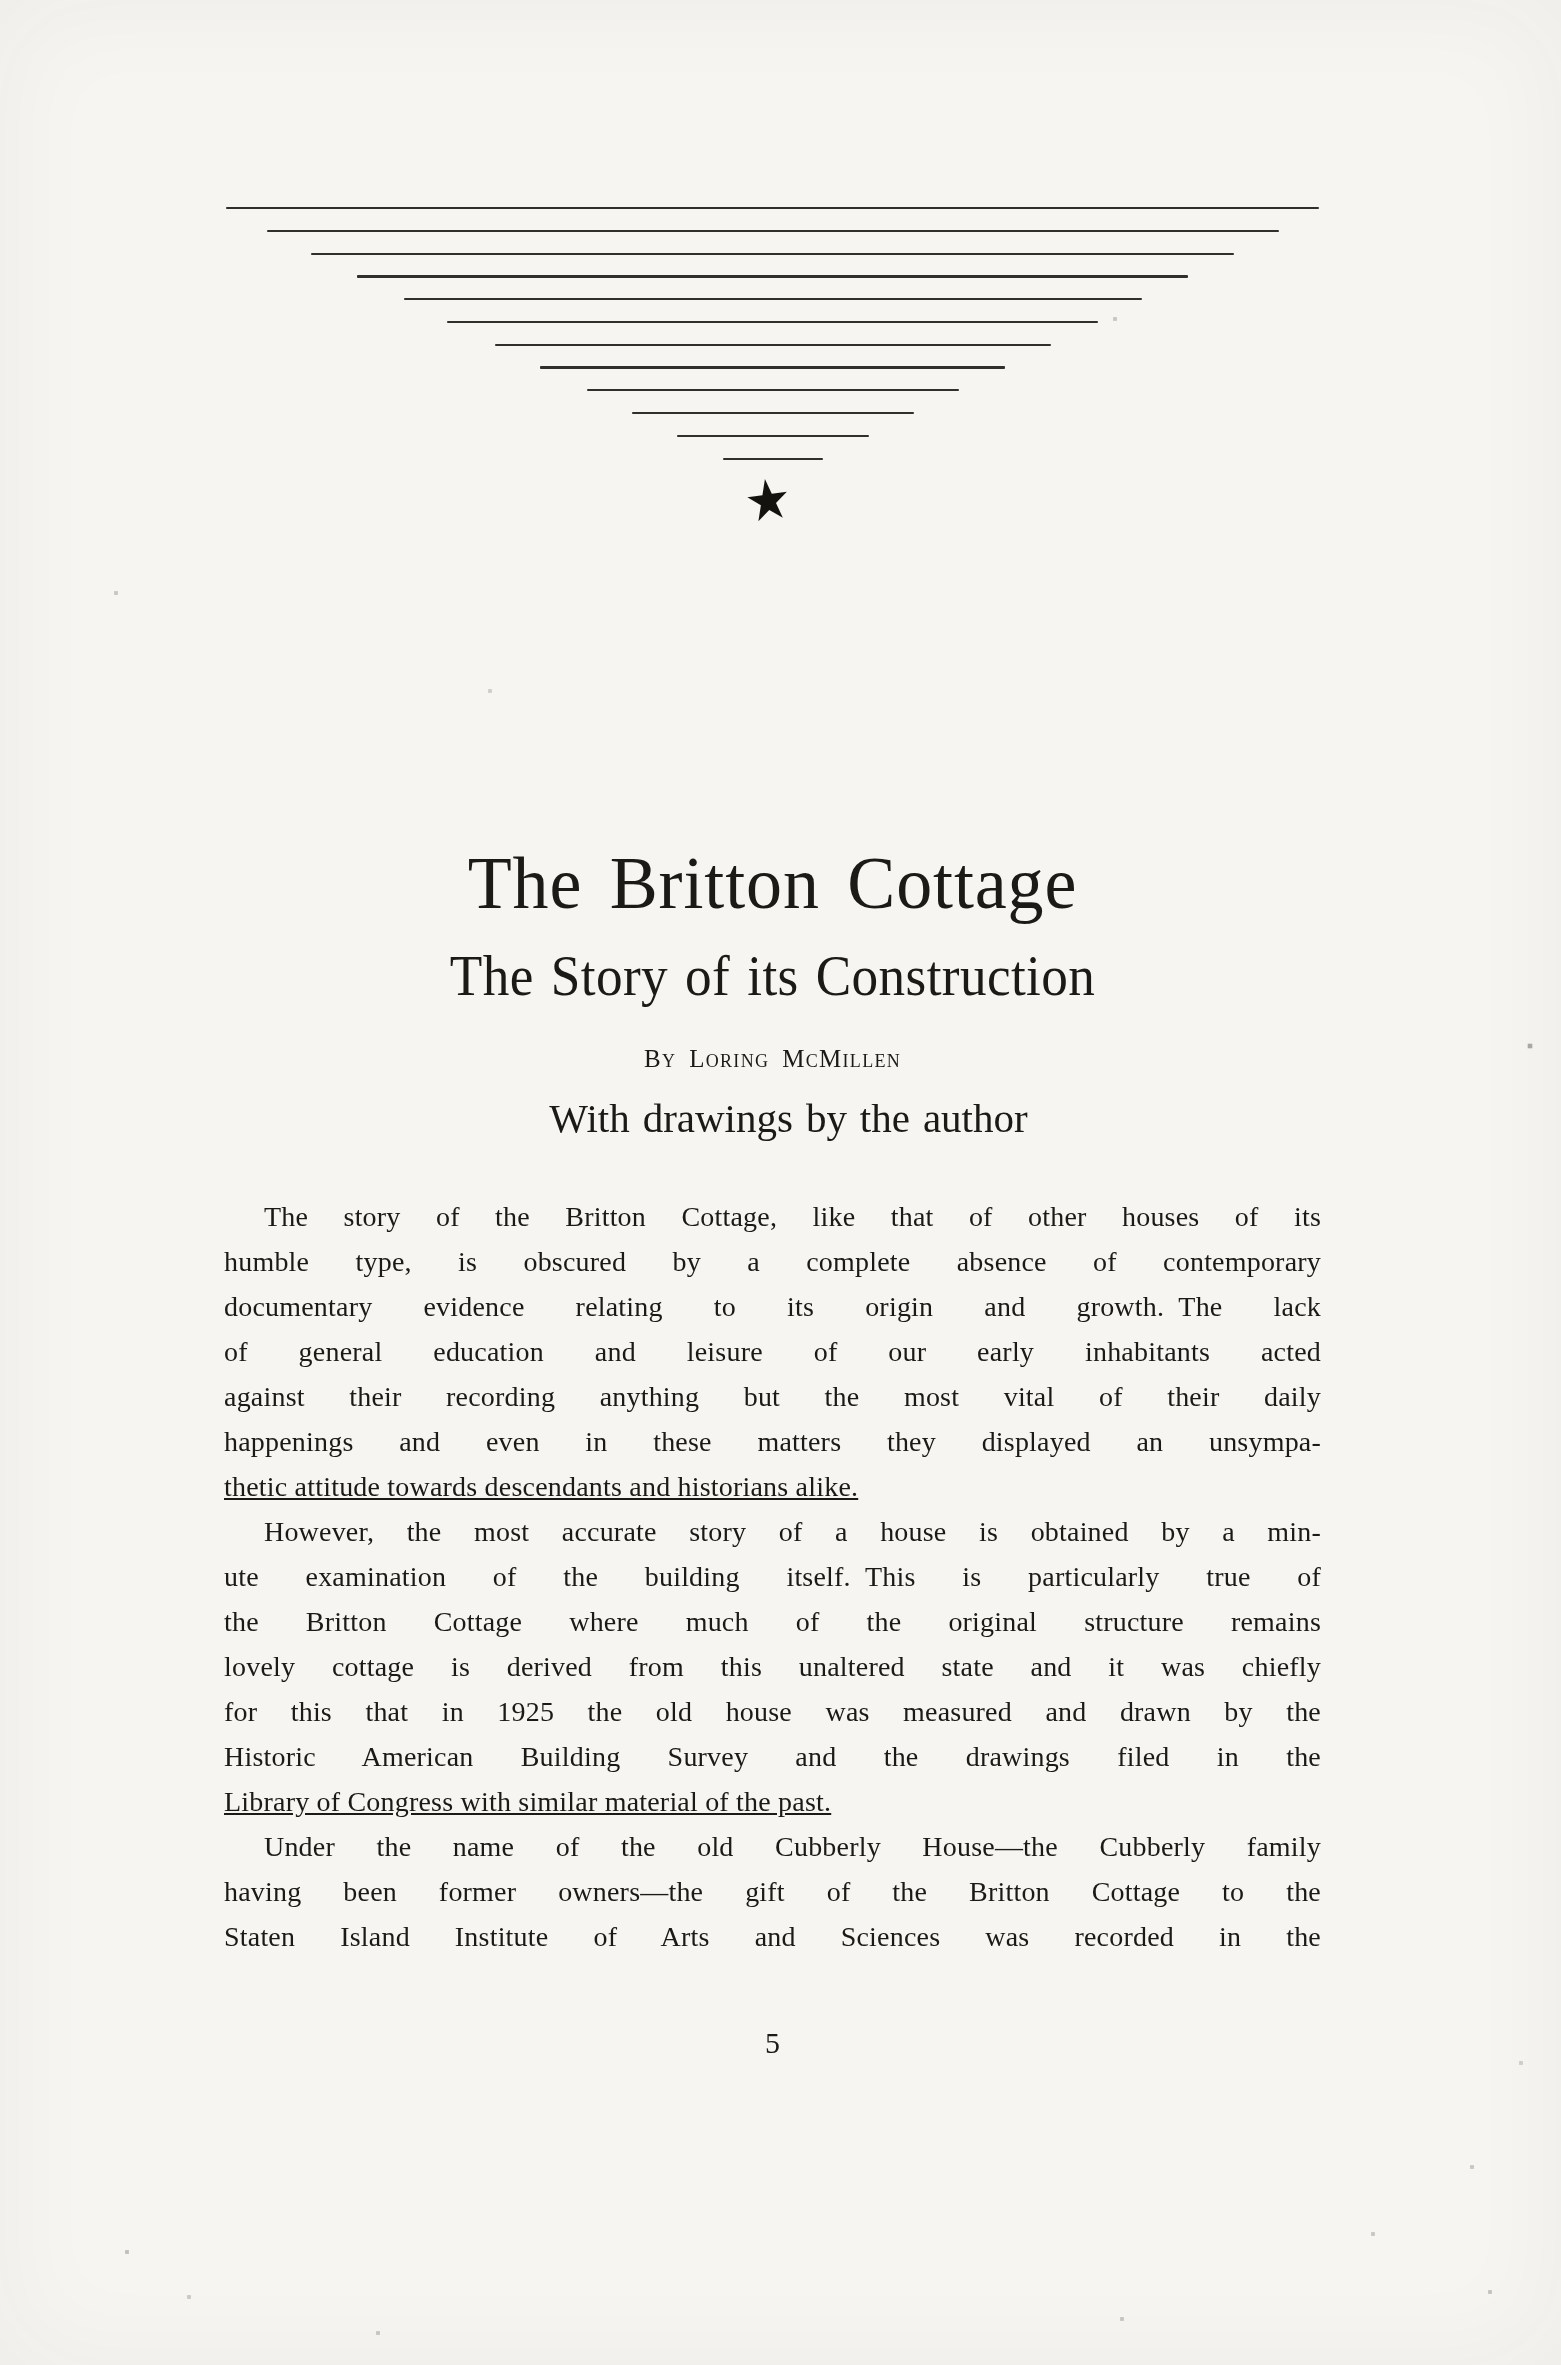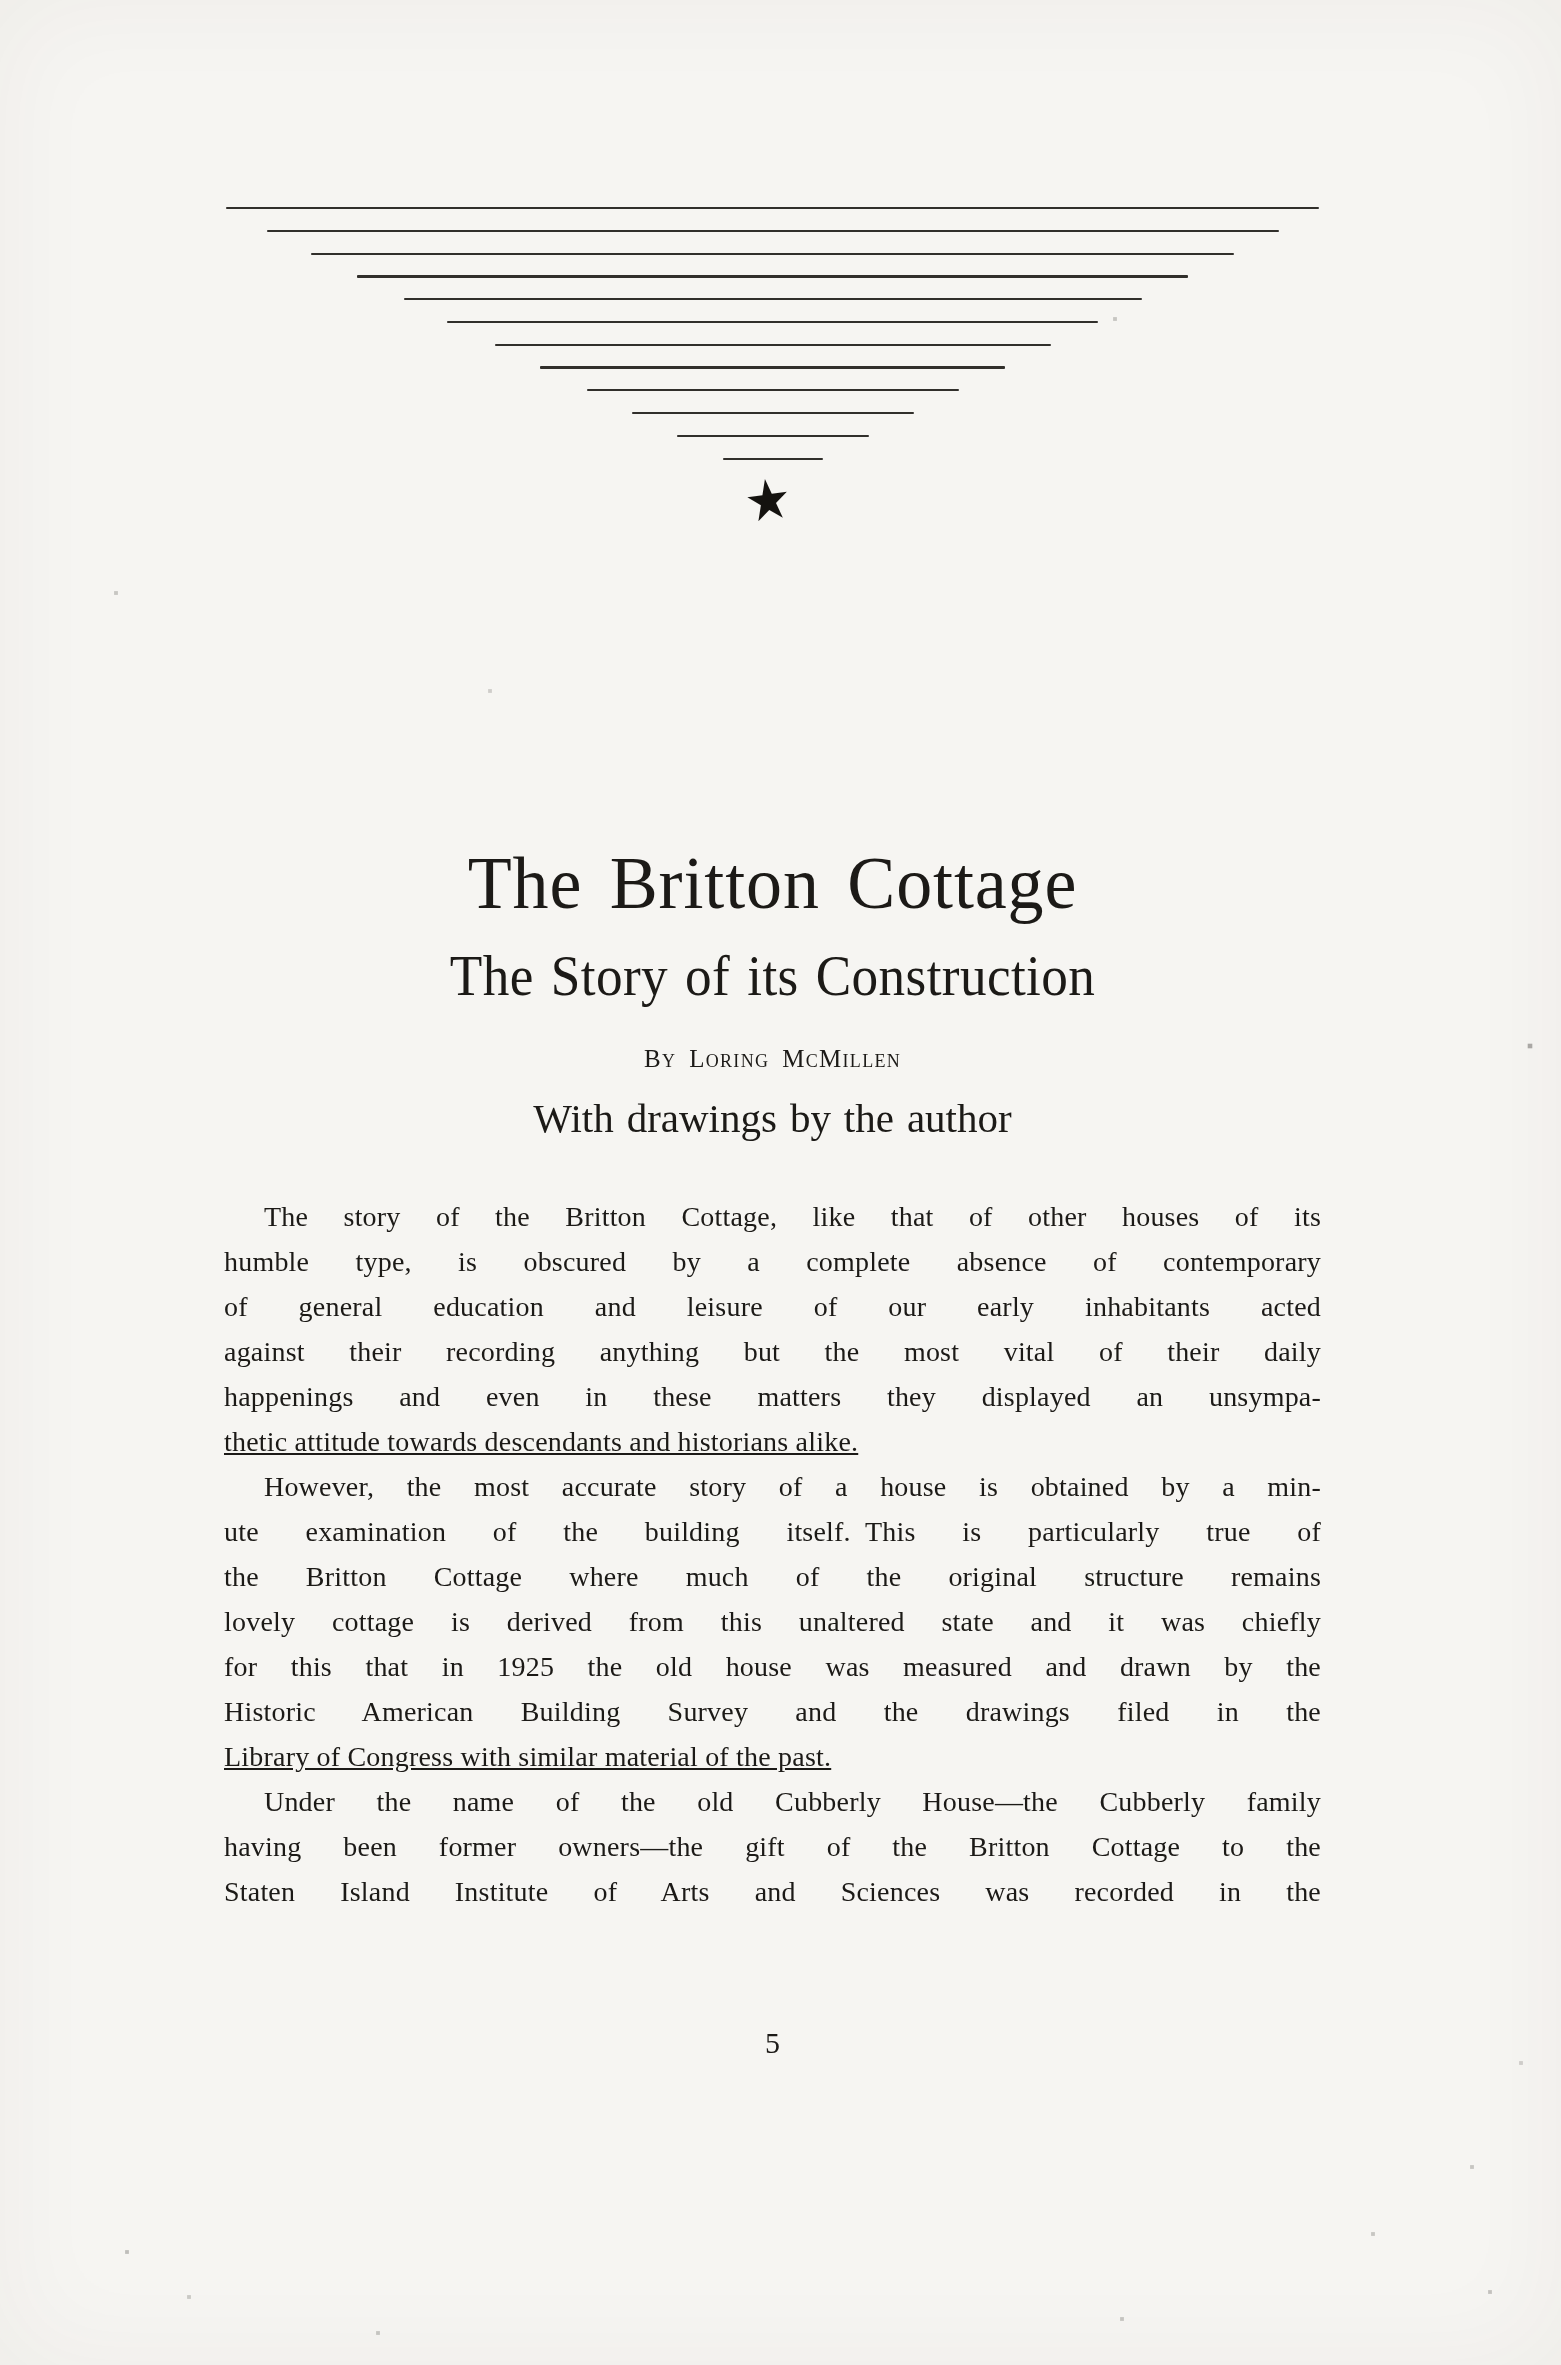--- a/index.html
+++ b/index.html
@@ -34,21 +34,21 @@
     position:absolute;top:948px;left:0;width:100%;margin:0;
     font-size:56px;font-weight:400;line-height:1;text-align:center;
     transform:scaleX(.95);letter-spacing:0.4px;word-spacing:3.6px;
   }
   .byline{
     position:absolute;top:1046px;left:0;width:100%;
     font-size:25px;line-height:1;text-align:center;
     font-variant:small-caps;letter-spacing:1.3px;word-spacing:5.4px;
   }
   .credit{
-    position:absolute;top:1098px;left:0;width:100%;
+    position:absolute;top:1098px;left:16px;width:100%;
     font-size:41px;line-height:1;text-align:center;word-spacing:2.7px;
   }
   
   .bodytext{position:absolute;top:1194px;left:0;width:1097px;}
   .ln{
     margin:0;height:45px;line-height:45px;font-size:28px;
     text-align:justify;text-align-last:justify;text-justify:inter-word;
     white-space:nowrap;letter-spacing:0.2px;
   }
   .ln{white-space:normal;}
@@ -101,20 +101,21 @@
     </div>
 
     <h1 class="title">The Britton Cottage</h1>
     <h2 class="subtitle">The Story of its Construction</h2>
     <div class="byline">By Loring McMillen</div>
     <div class="credit">With drawings by the author</div>
 
     <div class="bodytext">
       <p class="ln first">The story of the Britton Cottage, like that of other houses of its</p>
       <p class="ln">humble type, is obscured by a complete absence of contemporary</p>
+      <p class="ln">documentary evidence relating to its origin and growth. The lack</p>
       <p class="ln">of general education and leisure of our early inhabitants acted</p>
       <p class="ln">against their recording anything but the most vital of their daily</p>
       <p class="ln">happenings and even in these matters they displayed an unsympa-</p>
       <p class="ln last">thetic attitude towards descendants and historians alike.</p>
 
       <p class="ln first">However, the most accurate story of a house is obtained by a min-</p>
       <p class="ln">ute examination of the building itself. This is particularly true of</p>
       <p class="ln">the Britton Cottage where much of the original structure remains</p>
       <p class="ln">lovely cottage is derived from this unaltered state and it was chiefly</p>
       <p class="ln">for this that in 1925 the old house was measured and drawn by the</p>

